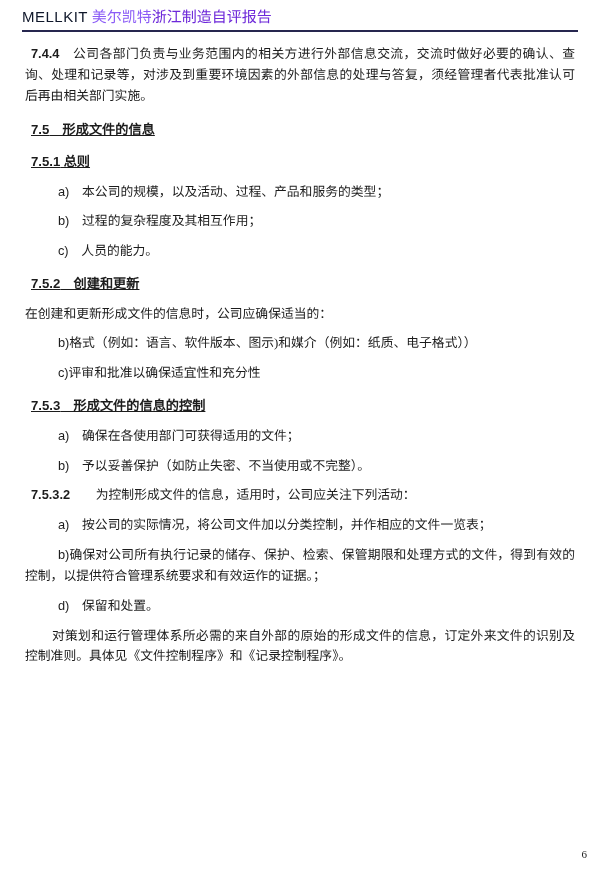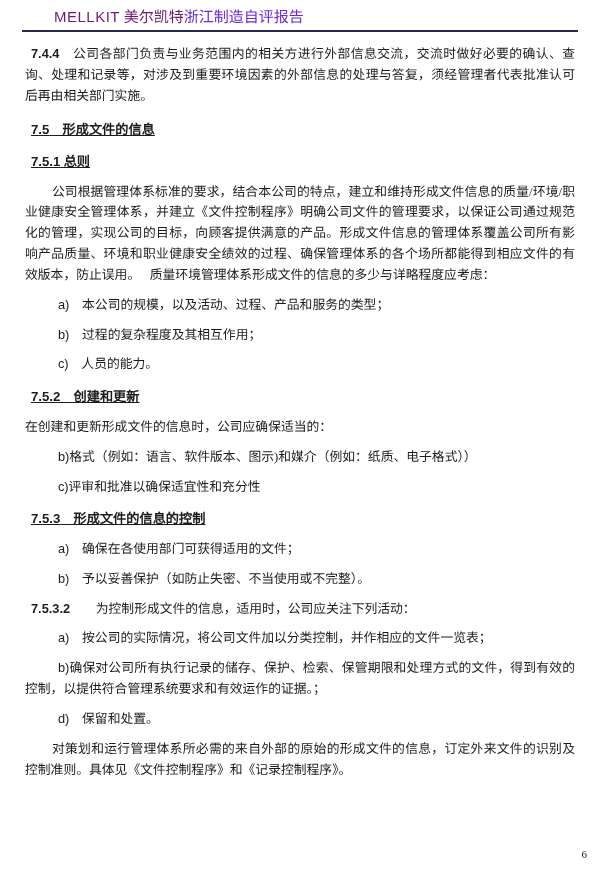--- a/index.html
+++ b/index.html
@@ -17,25 +17,24 @@
   .hdr {
     margin: 7px 22px 0 22px;
     padding-bottom: 3px;
     border-bottom: 2px solid #26264f;
     font-size: 15px;
     line-height: 20px;
     white-space: nowrap;
   }
   .hdr .brand {
     font-family: "Liberation Sans", sans-serif;
-    color: #701a75;
+    color: #0f172a;
     letter-spacing: 0.5px;
-    margin-left: 32px;
   }
-  .hdr .t-black { color: #701a75; }
+  .hdr .t-black { color: #8b5cf6; }
   .hdr .t-blue  { color: #6d28d9; }
   
   .content {
     margin: 12px 25px 0 25px;
     font-size: 12.8px;
     text-align: justify;
   }
   .content p, .content h2 {
     margin: 0 0 9px 0;
     line-height: 1.63;
@@ -71,21 +70,20 @@
 
   <div class="hdr">
     <span class="brand">MELLKIT</span>
     <span class="t-black">美尔凯特</span><span class="t-blue">浙江制造自评报告</span>
   </div>
 
   <div class="content">
       <p class="i0"><span class="num b">7.4.4</span>　公司各部门负责与业务范围内的相关方进行外部信息交流，交流时做好必要的确认、查询、处理和记录等，对涉及到重要环境因素的外部信息的处理与答复，须经管理者代表批准认可后再由相关部门实施。</p>
       <h2 class="hd mt-sm"><span class="num b">7.5</span>　形成文件的信息</h2>
       <h2 class="hd "><span class="num b">7.5.1</span> 总则</h2>
-      <p class="i2">公司根据管理体系标准的要求，结合本公司的特点，建立和维持形成文件信息的质量/环境/职业健康安全管理体系，并建立《文件控制程序》明确公司文件的管理要求，以保证公司通过规范化的管理，实现公司的目标，向顾客提供满意的产品。形成文件信息的管理体系覆盖公司所有影响产品质量、环境和职业健康安全绩效的过程、确保管理体系的各个场所都能得到相应文件的有效版本，防止误用。　 质量环境管理体系形成文件的信息的多少与详略程度应考虑：</p>
       <p class="i2"><span class="num">a)</span>　本公司的规模，以及活动、过程、产品和服务的类型；</p>
       <p class="i2"><span class="num">b)</span>　过程的复杂程度及其相互作用；</p>
       <p class="i2"><span class="num">c)</span>　人员的能力。</p>
       <h2 class="hd "><span class="num b">7.5.2</span>　创建和更新</h2>
       <p class="i0">在创建和更新形成文件的信息时，公司应确保适当的：</p>
       <p class="i2"><span class="num">b)</span>格式（例如：语言、软件版本、图示)和媒介（例如：纸质、电子格式））</p>
       <p class="i2"><span class="num">c)</span>评审和批准以确保适宜性和充分性</p>
       <h2 class="hd "><span class="num b">7.5.3</span>　形成文件的信息的控制</h2>
       <p class="i2"><span class="num">a)</span>　确保在各使用部门可获得适用的文件；</p>
       <p class="i2"><span class="num">b)</span>　予以妥善保护（如防止失密、不当使用或不完整）。</p>

